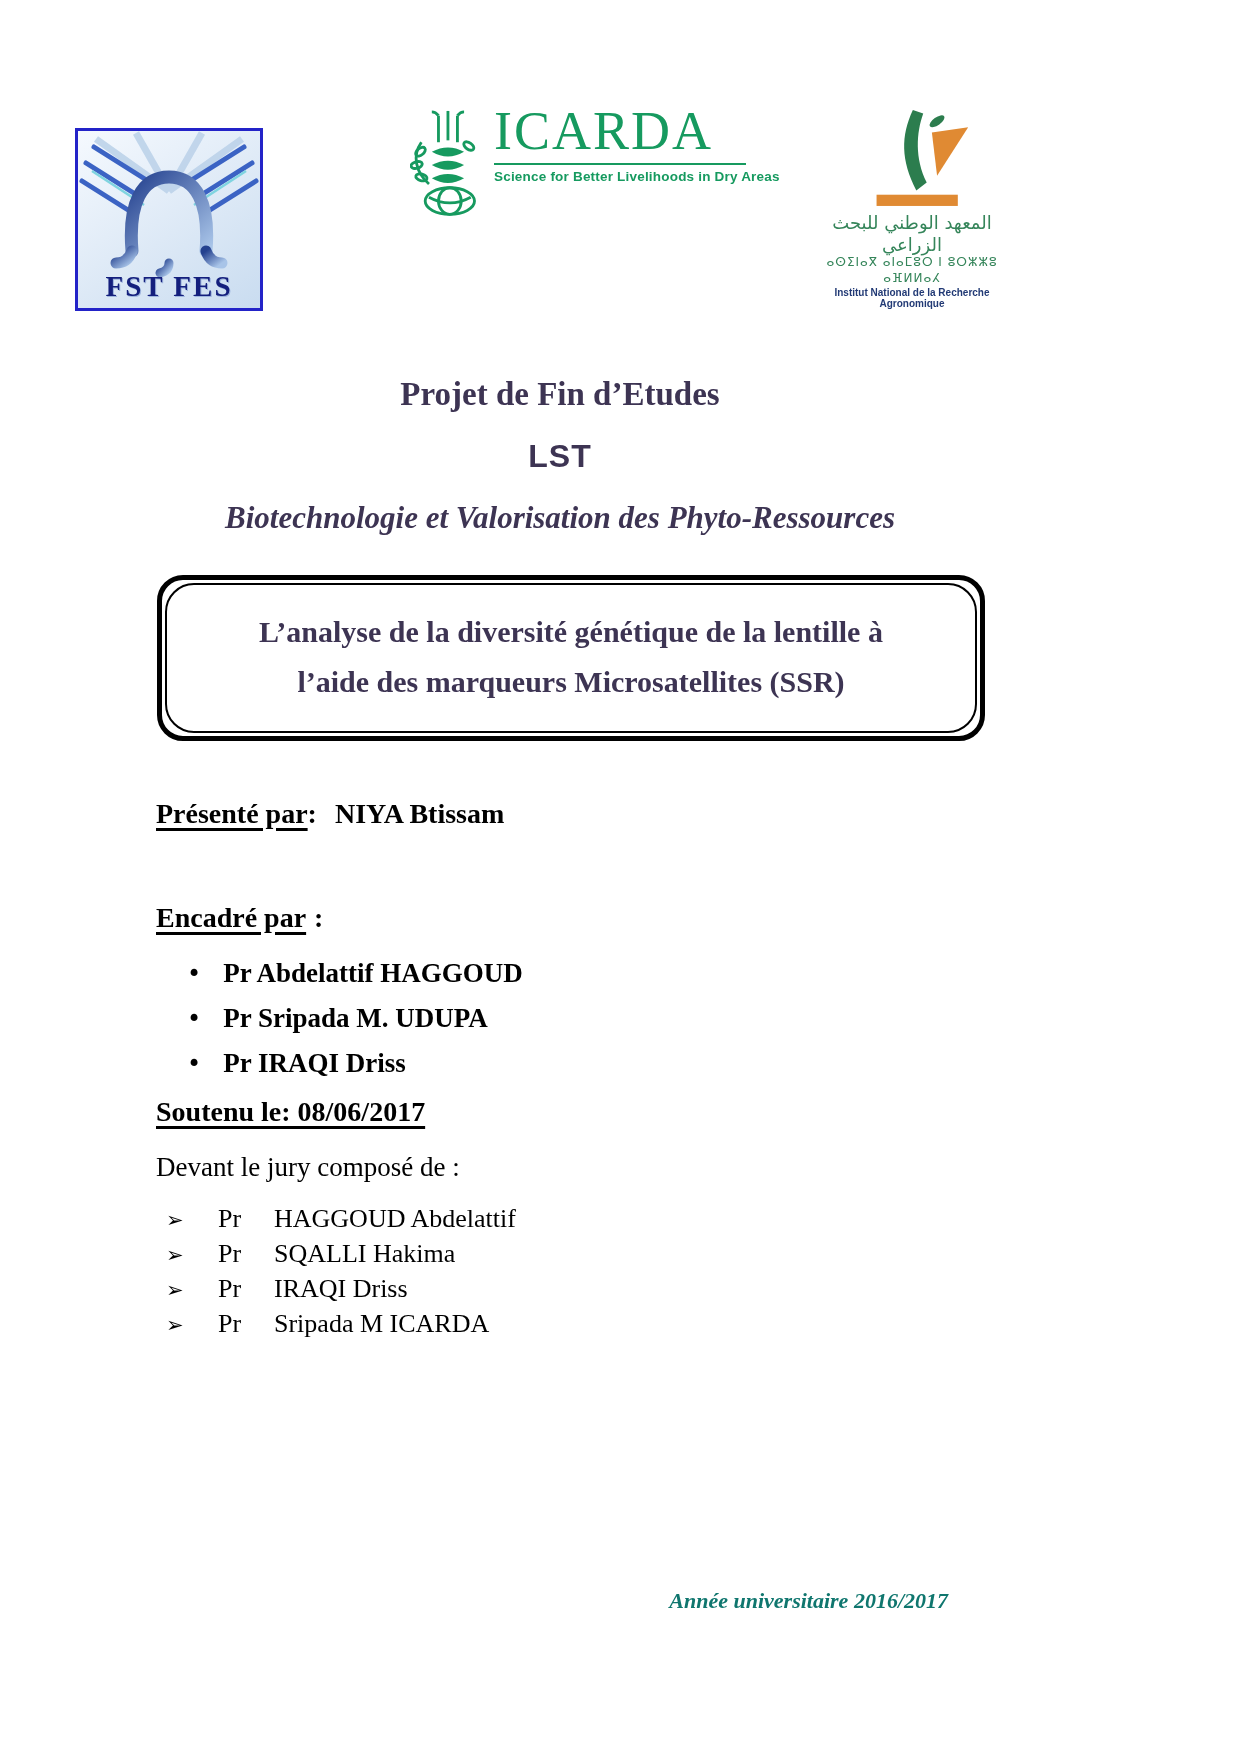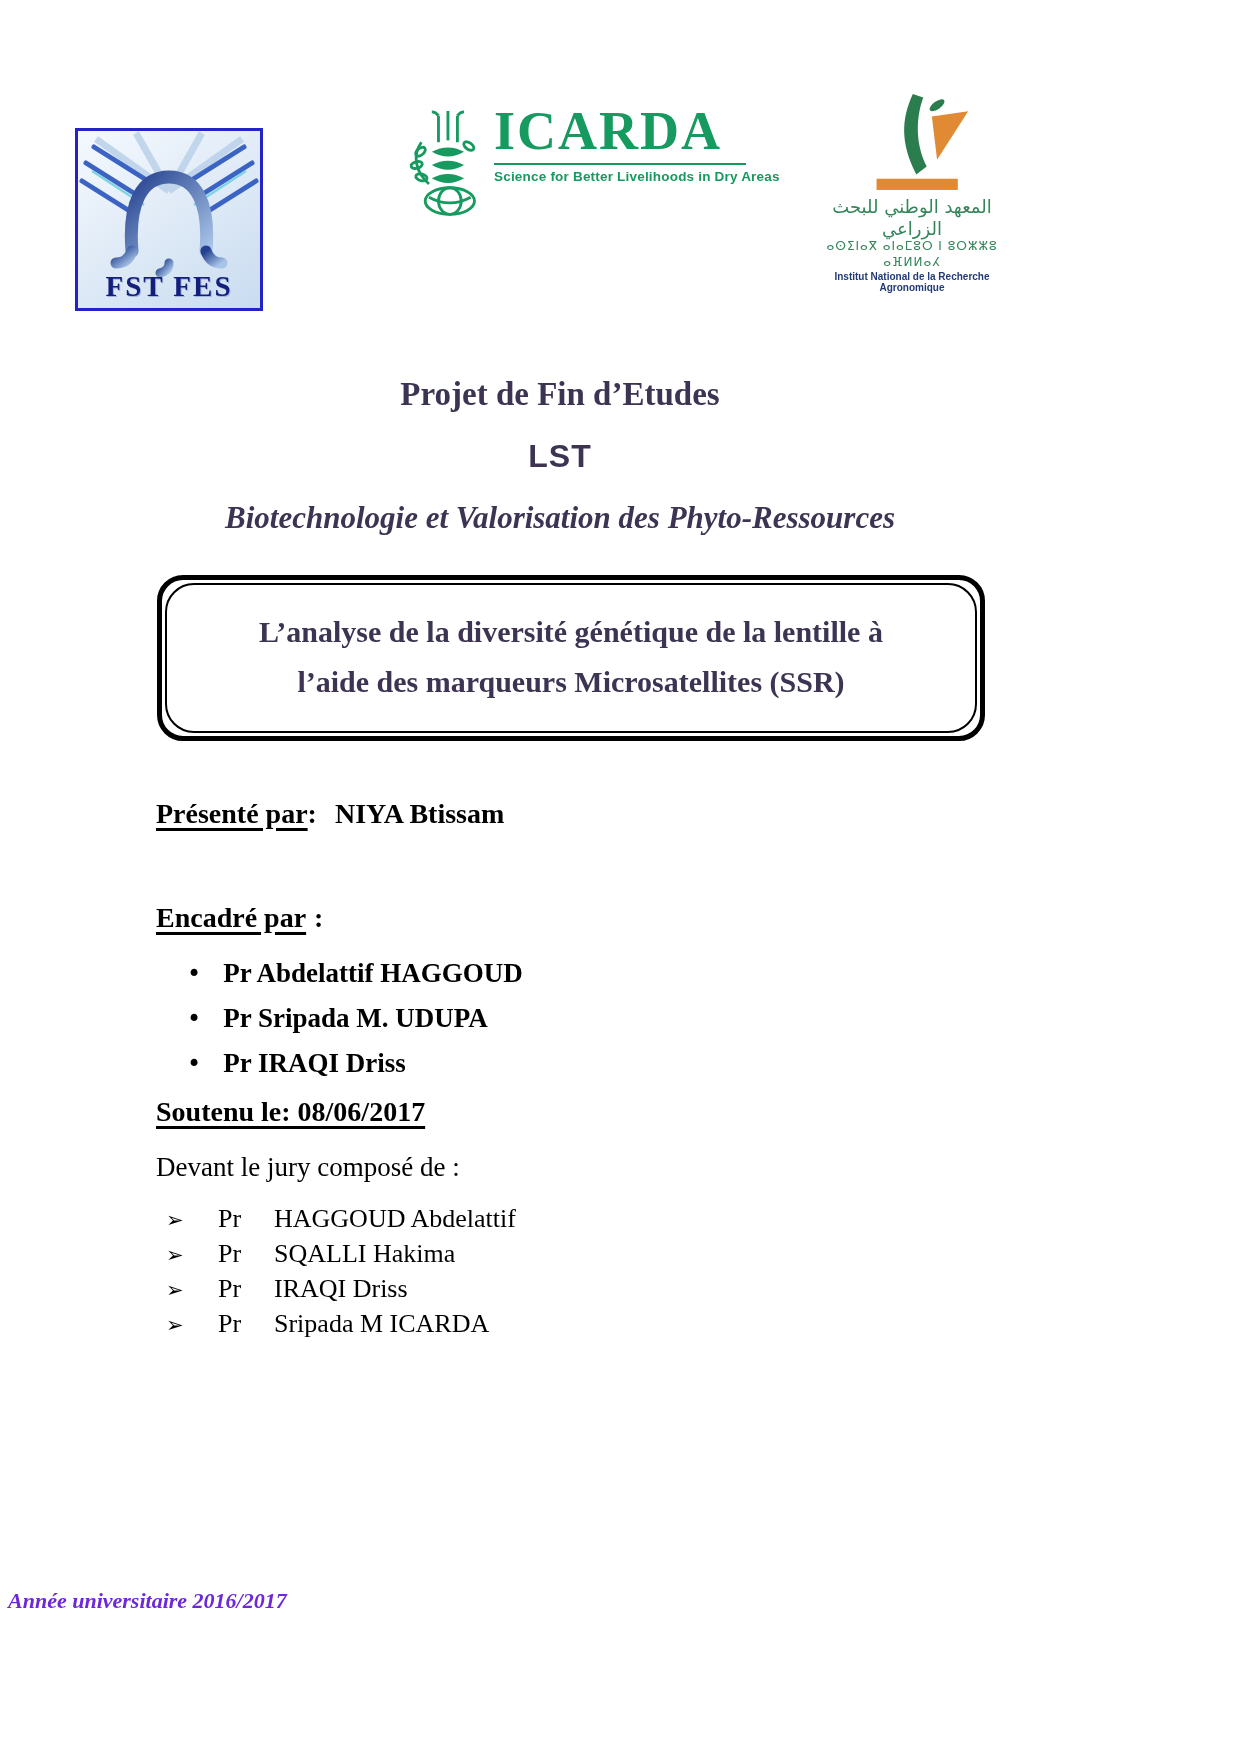--- a/index.html
+++ b/index.html
@@ -33,32 +33,32 @@
 
   
   .icarda{
     position:absolute; left:410px; top:106px;
     display:flex; align-items:flex-start;
   }
   .icarda-icon{flex:0 0 auto; margin-top:4px;}
   .icarda-textcol{margin-left:10px;}
   .icarda-name{
     font-family:"Liberation Serif", serif;
-    font-weight:bold; font-size:54px; line-height:0.95;
+    font-weight:normal; font-size:54px; line-height:0.95;
     letter-spacing:2px; color:#169a5f;
   }
   .icarda-rule{height:2px; background:#169a5f; margin:6px 0 4px 0; width:252px;}
   .icarda-tagline{
     font-family:"Liberation Sans", sans-serif;
     font-weight:bold; font-size:13.5px; color:#169a5f; letter-spacing:0.2px;
   }
 
   
   .inra{
-    position:absolute; left:808px; top:94px; width:208px;
+    position:absolute; left:808px; top:110px; width:208px;
     text-align:center;
   }
   .inra-mark{display:block; margin:0 auto;}
   .inra-ar{
     font-family:"DejaVu Sans", sans-serif;
     direction:rtl; font-size:18px; line-height:1.2; color:#35855a;
   }
   .inra-tif{
     font-family:"DejaVu Sans", sans-serif;
     font-size:12px; line-height:1.3; color:#35855a; letter-spacing:1px;
@@ -131,22 +131,22 @@
   .jury{position:absolute; left:166px; top:1204px;}
   .jury-row{display:flex; align-items:baseline; height:35px; font-size:26px; color:#000;}
   .jury-arrow{
     font-family:"DejaVu Sans", sans-serif;
     font-size:21px; width:28px; margin-right:24px;
   }
   .jury-prefix{width:40px; margin-right:16px;}
 
   
   .annee{
-    position:absolute; top:1588px; left:8px; width:948px; text-align:left;
-    font-weight:bold; font-style:italic; font-size:22px; color:#6d28d9;
+    position:absolute; top:1588px; left:0; width:948px; text-align:right;
+    font-weight:bold; font-style:italic; font-size:22px; color:#0f766e;
   }
 </style>
 </head>
 <body>
 
 <div class="page">
 
   <div class="fst-logo">
     <svg width="182" height="177" viewBox="0 0 182 177">
       <defs>

